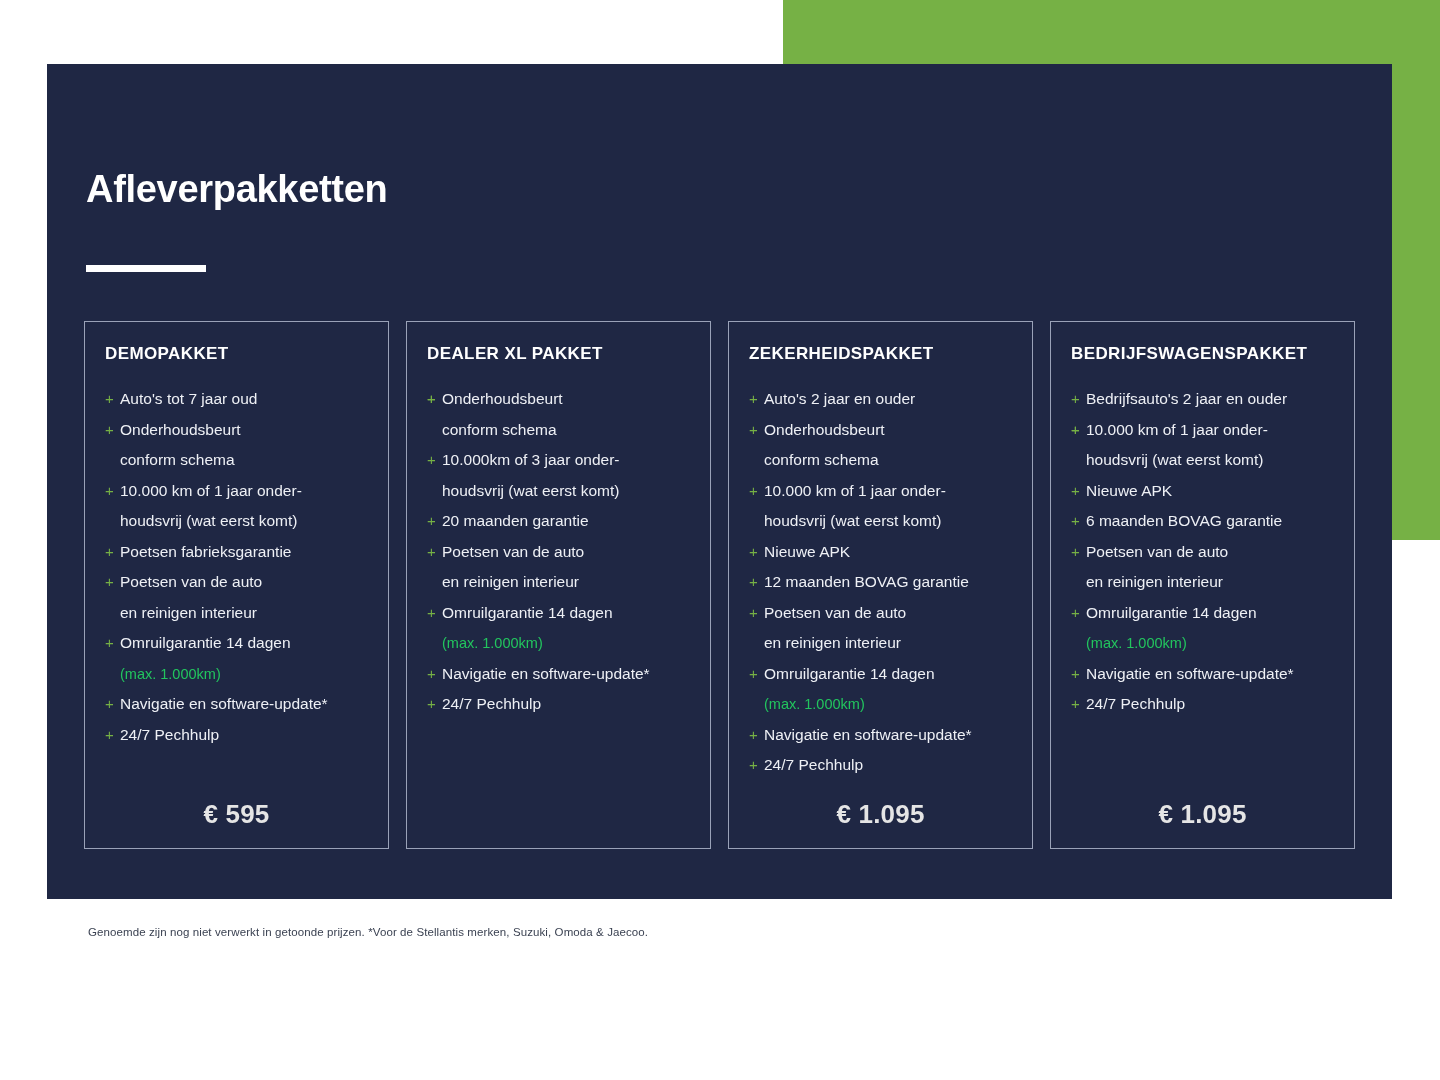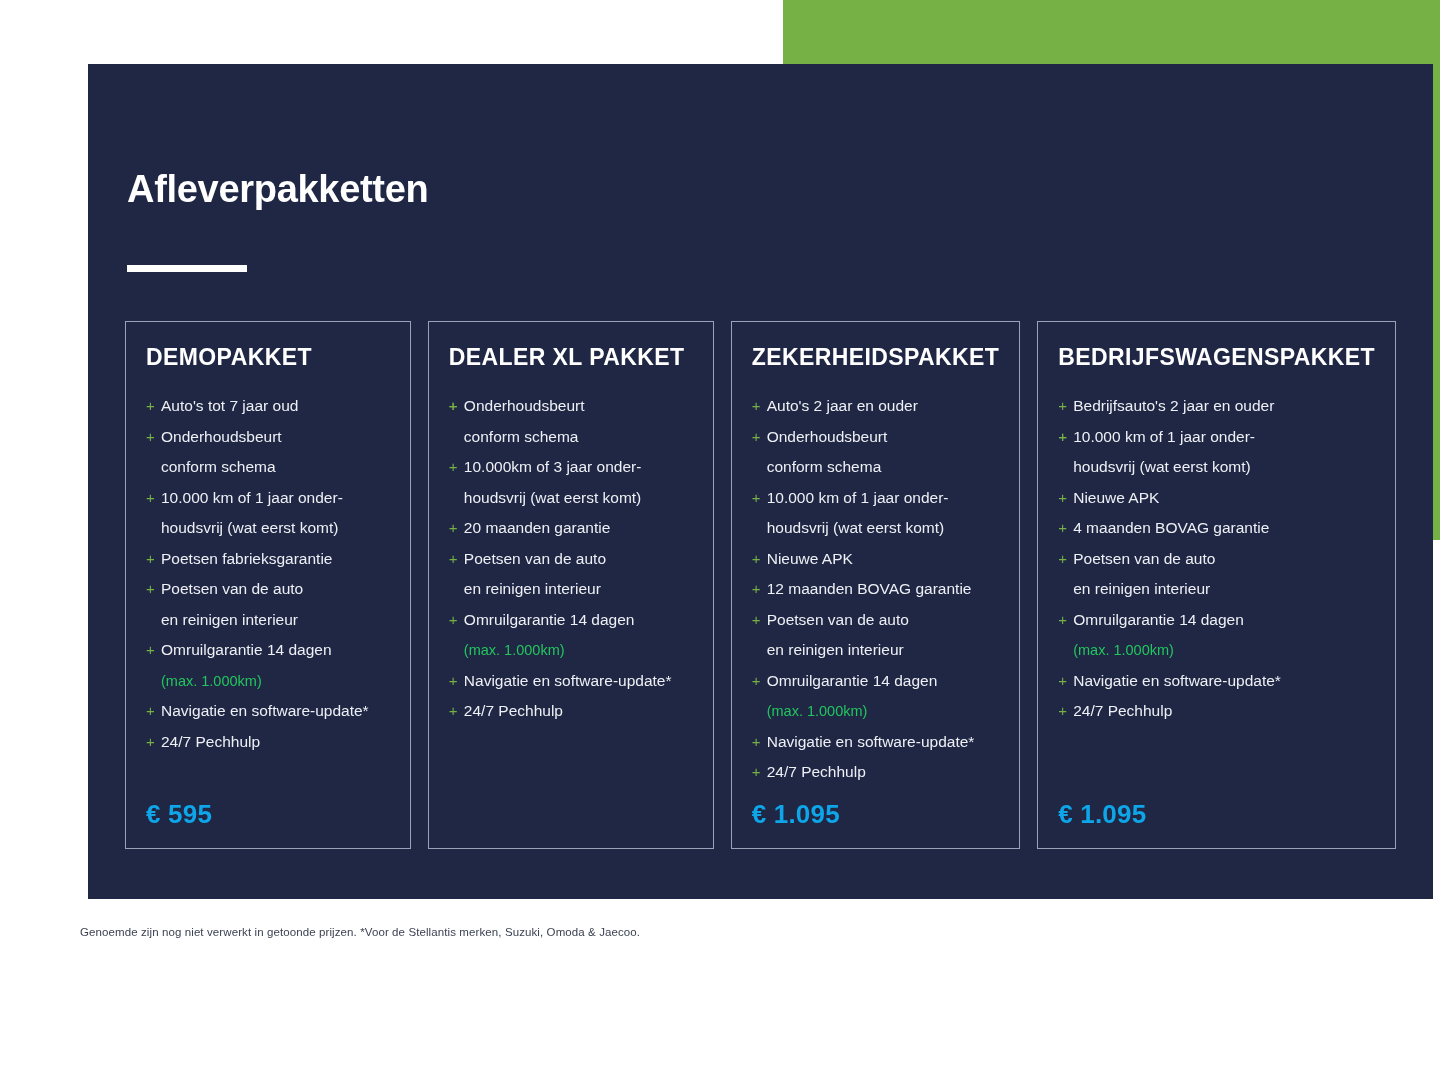--- a/index.html
+++ b/index.html
@@ -29,21 +29,20 @@
     background: #76b145;
   }
   
   .panel {
     position: absolute;
     top: 64px;
     left: 47px;
     width: 1345px;
     height: 835px;
     background: #1f2744;
-    margin-left: 41px;
   }
   .panel-title {
     position: absolute;
     top: 104px;
     left: 39px;
     color: #ffffff;
     font-size: 38px;
     font-weight: bold;
     letter-spacing: -0.3px;
   }
@@ -68,21 +67,21 @@
     border: 1px solid #9aa2b8;
     min-height: 528px;
     padding: 22px 20px 18px 20px;
     box-sizing: border-box;
     display: flex;
     flex-direction: column;
     position: relative;
   }
   .card-title {
     color: #ffffff;
-    font-size: 23px;
+    font-size: 17px;
     font-weight: bold;
     letter-spacing: 0.4px;
     margin-bottom: 20px;
   }
   ul.features {
     list-style: none;
     margin: 0;
     padding: 0;
     flex: 1 1 auto;
   }
@@ -100,31 +99,31 @@
     top: 0;
     color: #76b145;
     font-size: 15px;
     line-height: 30.5px;
   }
   ul.features li .sub {
     color: #22c55e;
     font-size: 14.5px;
   }
   .price {
-    color: #0ea5e9;
+    color: #e5e5e5;
     font-size: 26px;
     font-weight: bold;
-    text-align: left;
+    text-align: center;
     margin-top: 10px;
     letter-spacing: 0.2px;
   }
   .footnote {
     position: absolute;
     top: 926px;
-    left: 80px;
+    left: 88px;
     color: #3b4252;
     font-size: 11.5px;
     letter-spacing: 0.1px;
   }
 </style>
 </head>
 <body>
 
 <div class="page">
   <div class="green-block"></div>
@@ -186,21 +185,21 @@
           <div class="price">€ 1.095</div>
         </div>
         <div class="card">
           <div class="card-title">BEDRIJFSWAGENSPAKKET</div>
           <ul class="features">
             <li><span class="plus">+</span><span>Bedrijfsauto's 2 jaar en ouder</span></li>
             <li><span class="plus">+</span></li>
             <li><span class="plus">+</span><span>10.000 km of 1 jaar onder-
 houdsvrij (wat eerst komt)</span></li>
             <li><span class="plus">+</span><span>Nieuwe APK</span></li>
-            <li><span class="plus">+</span><span>4 maanden BOVAG garantie</span></li>
+            <li><span class="plus">+</span><span>6 maanden BOVAG garantie</span></li>
             <li><span class="plus">+</span><span>Poetsen van de auto
 en reinigen interieur</span></li>
             <li><span class="plus">+</span><span>Omruilgarantie 14 dagen</span><div class="sub">(max. 1.000km)</div></li>
             <li><span class="plus">+</span><span>Navigatie en software-update*</span></li>
             <li><span class="plus">+</span><span>24/7 Pechhulp</span></li>
           </ul>
           <div class="price">€ 1.095</div>
         </div>
       </div>
   </div>

